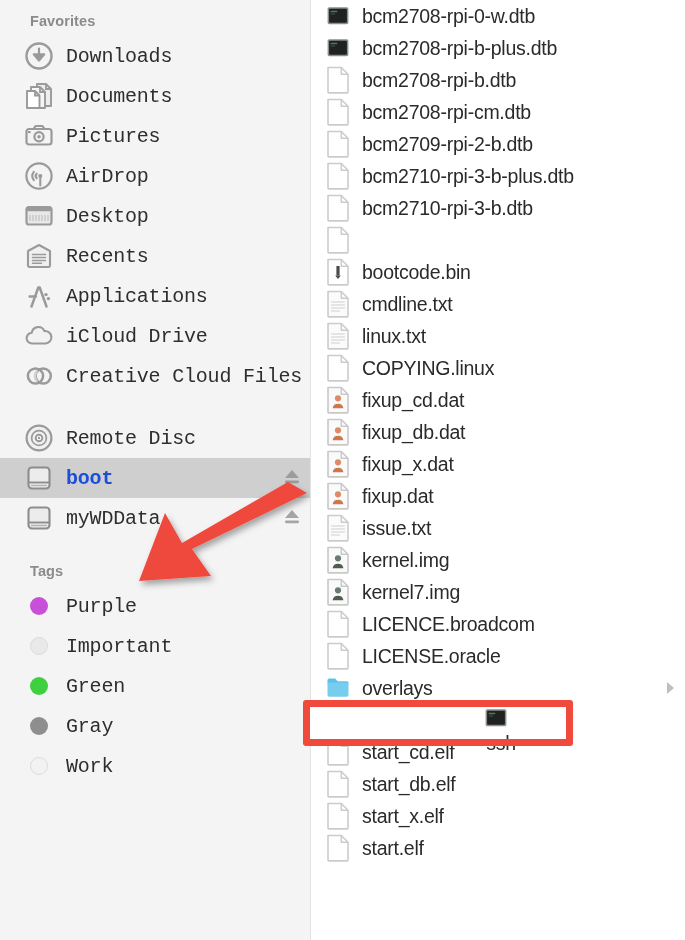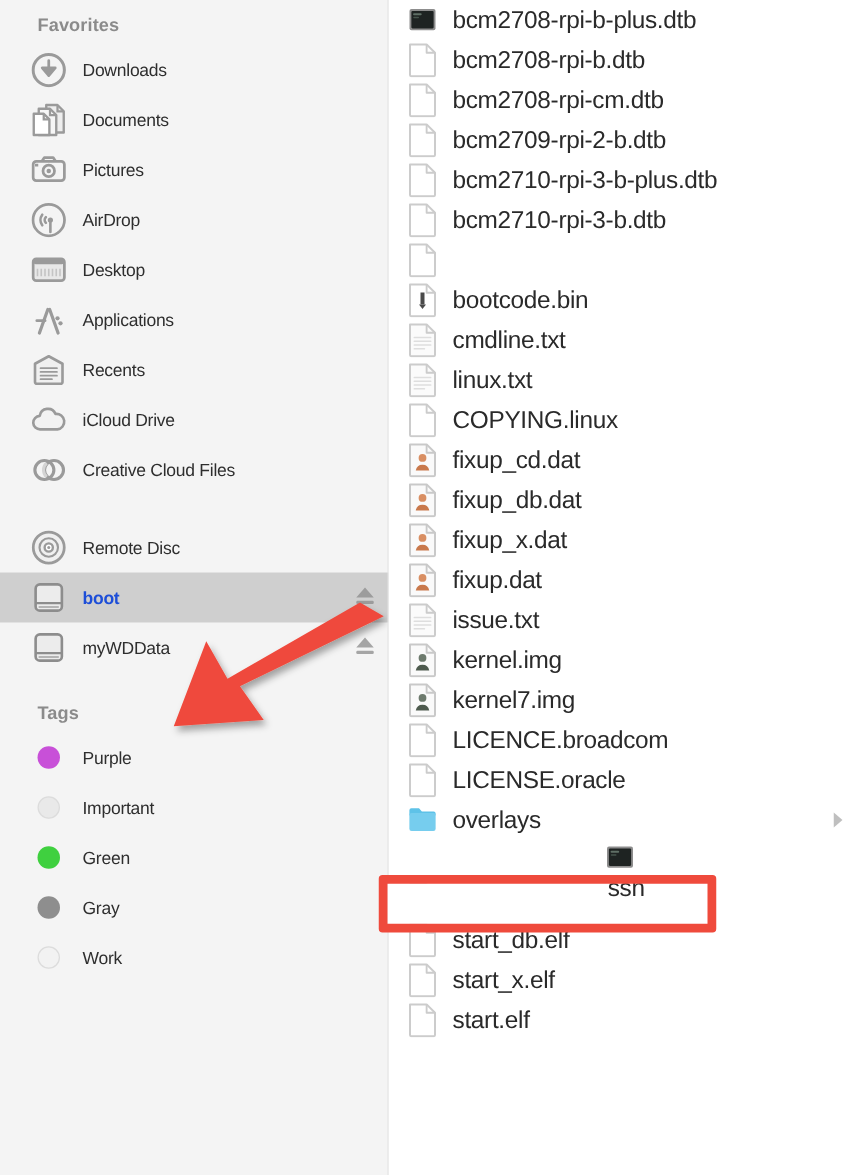--- a/index.html
+++ b/index.html
@@ -57,24 +57,25 @@
   .sb-icon {
     width: 30px; height: 30px;
     flex: 0 0 30px;
     margin-right: 12px;
     display: flex;
     align-items: center;
     justify-content: center;
   }
   .sb-icon svg { display: block; }
   .sb-label {
-    font-size: 14px;
+    font-size: 20px;
     color: #2e2e2e;
     letter-spacing: -0.2px;
     white-space: nowrap;
+    font-family: Liberation Mono, monospace;
   }
   .sb-row.selected .sb-label { font-weight: bold; color: #1d4ed8; }
   .sb-eject {
     margin-left: auto;
     width: 18px; height: 22px;
     flex: 0 0 18px;
     opacity: .75;
   }
   .tag-dot {
     width: 18px; height: 18px;
@@ -208,41 +209,41 @@
               <rect x="1.5" y="5" width="25" height="17.5" rx="2.6" fill="#e8e8e8" stroke="#9a9a9a" stroke-width="2.2"></rect>
               <rect x="1.5" y="5" width="25" height="4.3" rx="2.2" fill="#9a9a9a"></rect>
               <path d="M5 13 L5 19 M8 13 L8 19 M11 13 L11 19 M14 13 L14 19 M17 13 L17 19 M20 13 L20 19 M23 13 L23 19" stroke="#c4c4c4" stroke-width="1.3"></path>
             </svg>
           </span>
           <span class="sb-label">Desktop</span>
         </div>
         <div class="sb-row">
           <span class="sb-icon">
             <svg width="28" height="28" viewBox="0 0 28 28" xmlns="http://www.w3.org/2000/svg">
+              <path d="M3 9 L14 3 L25 9 L25 23.5 a1.5 1.5 0 0 1 -1.5 1.5 h-19 a1.5 1.5 0 0 1 -1.5 -1.5 z" fill="#f0f0f0" stroke="#9a9a9a" stroke-width="2.1" stroke-linejoin="round"></path>
+              <path d="M7.5 12.5 h13 M7.5 15.5 h13 M7.5 18.5 h13 M7.5 21.3 h9" stroke="#9a9a9a" stroke-width="1.55" stroke-linecap="round"></path>
+            </svg>
+          </span>
+          <span class="sb-label">Recents</span>
+        </div>
+        <div class="sb-row">
+          <span class="sb-icon">
+            <svg width="28" height="28" viewBox="0 0 28 28" xmlns="http://www.w3.org/2000/svg">
               <path d="M6.5 24.5 L13.3 5.5" fill="none" stroke="#9a9a9a" stroke-width="2.5" stroke-linecap="round"></path>
               <path d="M21.5 24.5 L14.7 5.5" fill="none" stroke="#9a9a9a" stroke-width="2.5" stroke-linecap="round"></path>
               <path d="M4.5 14.5 L11 14.5" fill="none" stroke="#9a9a9a" stroke-width="2.3" stroke-linecap="round"></path>
               <circle cx="21" cy="12.6" r="1.7" fill="#9a9a9a"></circle>
               <circle cx="23.4" cy="16.6" r="1.7" fill="#9a9a9a"></circle>
             </svg>
           </span>
           <span class="sb-label">Applications</span>
         </div>
         <div class="sb-row">
           <span class="sb-icon">
             <svg width="28" height="28" viewBox="0 0 28 28" xmlns="http://www.w3.org/2000/svg">
-              <path d="M3 9 L14 3 L25 9 L25 23.5 a1.5 1.5 0 0 1 -1.5 1.5 h-19 a1.5 1.5 0 0 1 -1.5 -1.5 z" fill="#f0f0f0" stroke="#9a9a9a" stroke-width="2.1" stroke-linejoin="round"></path>
-              <path d="M7.5 12.5 h13 M7.5 15.5 h13 M7.5 18.5 h13 M7.5 21.3 h9" stroke="#9a9a9a" stroke-width="1.55" stroke-linecap="round"></path>
-            </svg>
-          </span>
-          <span class="sb-label">Recents</span>
-        </div>
-        <div class="sb-row">
-          <span class="sb-icon">
-            <svg width="28" height="28" viewBox="0 0 28 28" xmlns="http://www.w3.org/2000/svg">
               <path d="M7.2 21.5 a5.4 5.4 0 0 1 -0.4 -10.8 a6.6 6.6 0 0 1 12.6 -1.6 a4.9 4.9 0 0 1 1.5 12.4 z" fill="#f2f2f2" stroke="#9a9a9a" stroke-width="2.1" stroke-linejoin="round"></path>
             </svg>
           </span>
           <span class="sb-label">iCloud Drive</span>
         </div>
         <div class="sb-row">
           <span class="sb-icon">
             <svg width="28" height="28" viewBox="0 0 28 28" xmlns="http://www.w3.org/2000/svg">
               <circle cx="10.5" cy="14" r="7.6" fill="none" stroke="#9a9a9a" stroke-width="2.5"></circle>
               <circle cx="18.2" cy="14" r="7.6" fill="none" stroke="#9a9a9a" stroke-width="2.5"></circle>
@@ -322,20 +323,31 @@
             <span class="tag-dot" style="background:#f2f2f2;border:1.6px solid #dcdcdc"></span>
           </span>
           <span class="sb-label">Work</span>
         </div>
       </div>
     <div id="sidebar-divider"></div>
   </div>
 
   <div id="filelist">
     <div id="fl-rows">
+        <div class="fl-row">
+          <span class="fl-icon">
+            <svg width="24" height="28" viewBox="0 0 24 28" xmlns="http://www.w3.org/2000/svg">
+              <rect x="1.6" y="5.2" width="20.8" height="17" rx="1.6" fill="#8d8d8d"></rect>
+              <rect x="3.1" y="6.7" width="17.8" height="14" rx="0.9" fill="#1e2322"></rect>
+              <path d="M5.2 9.4 h5.4" stroke="#5f6f66" stroke-width="1.5" stroke-linecap="round"></path>
+              <path d="M5.2 12 h3.4" stroke="#46544c" stroke-width="1.2" stroke-linecap="round"></path>
+            </svg>
+          </span>
+          <span class="fl-label">bcm2708-rpi-0-w.dtb</span>
+        </div>
         <div class="fl-row">
           <span class="fl-icon">
             <svg width="24" height="28" viewBox="0 0 24 28" xmlns="http://www.w3.org/2000/svg">
               <rect x="1.6" y="5.2" width="20.8" height="17" rx="1.6" fill="#8d8d8d"></rect>
               <rect x="3.1" y="6.7" width="17.8" height="14" rx="0.9" fill="#1e2322"></rect>
               <path d="M5.2 9.4 h5.4" stroke="#5f6f66" stroke-width="1.5" stroke-linecap="round"></path>
               <path d="M5.2 12 h3.4" stroke="#46544c" stroke-width="1.2" stroke-linecap="round"></path>
             </svg>
           </span>
           <span class="fl-label">bcm2708-rpi-b-plus.dtb</span>

